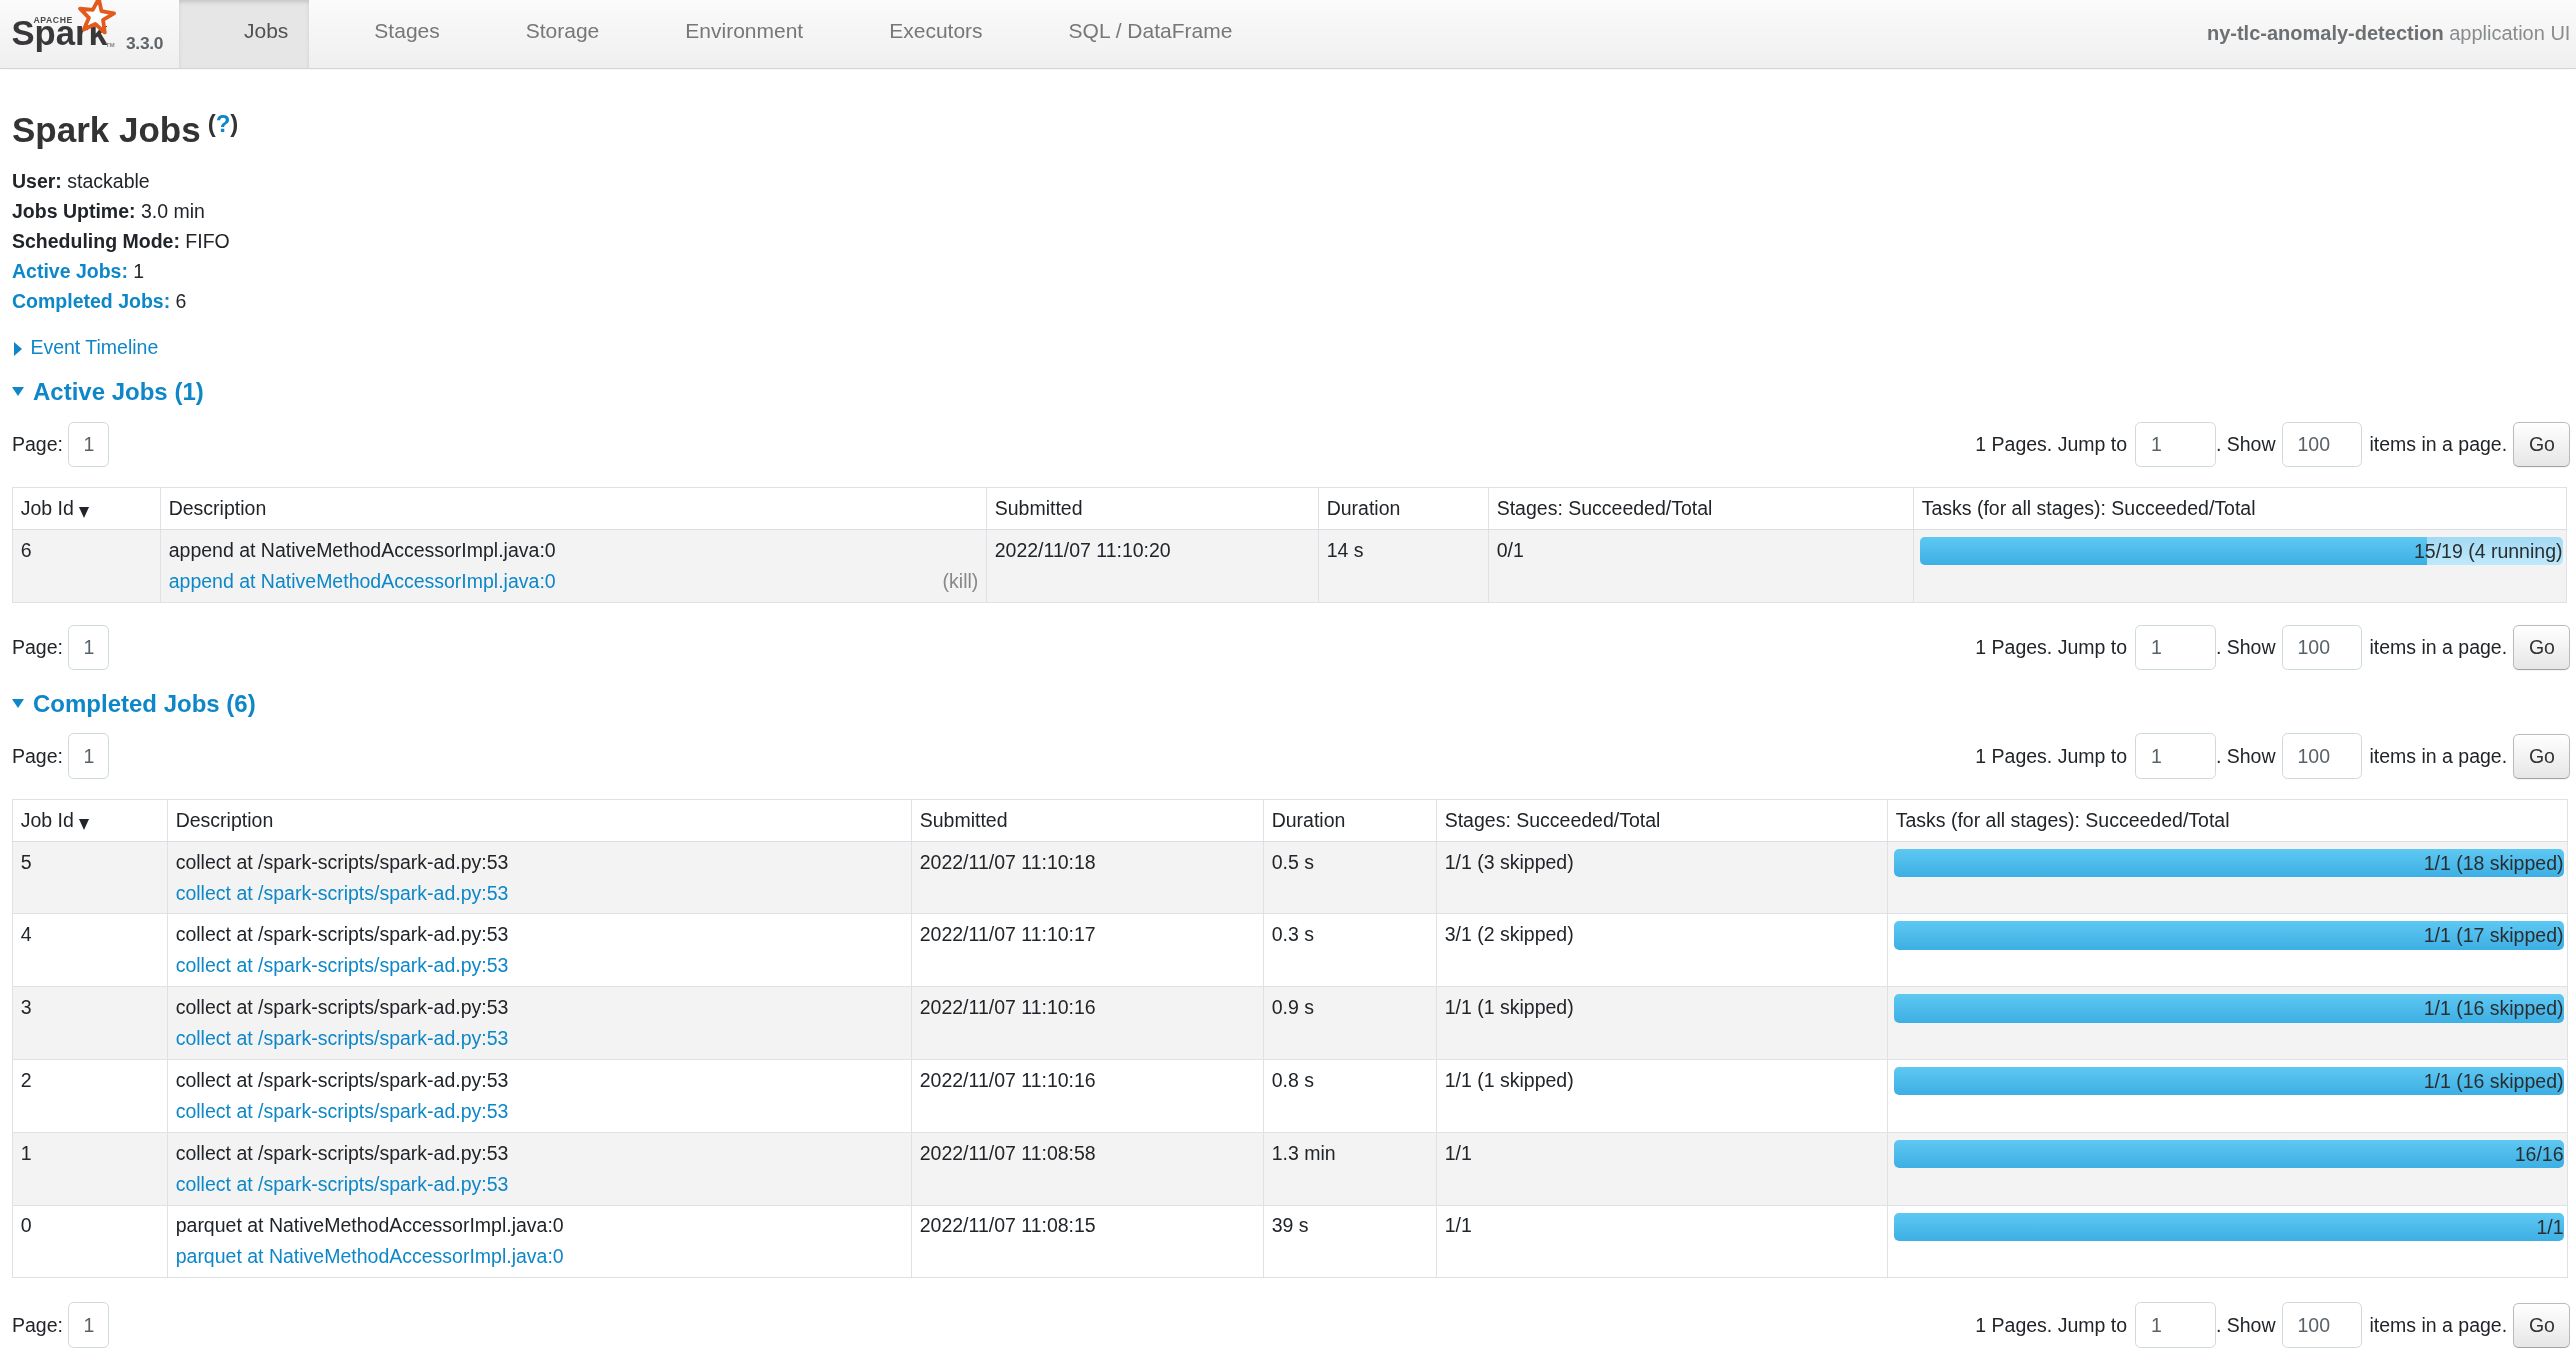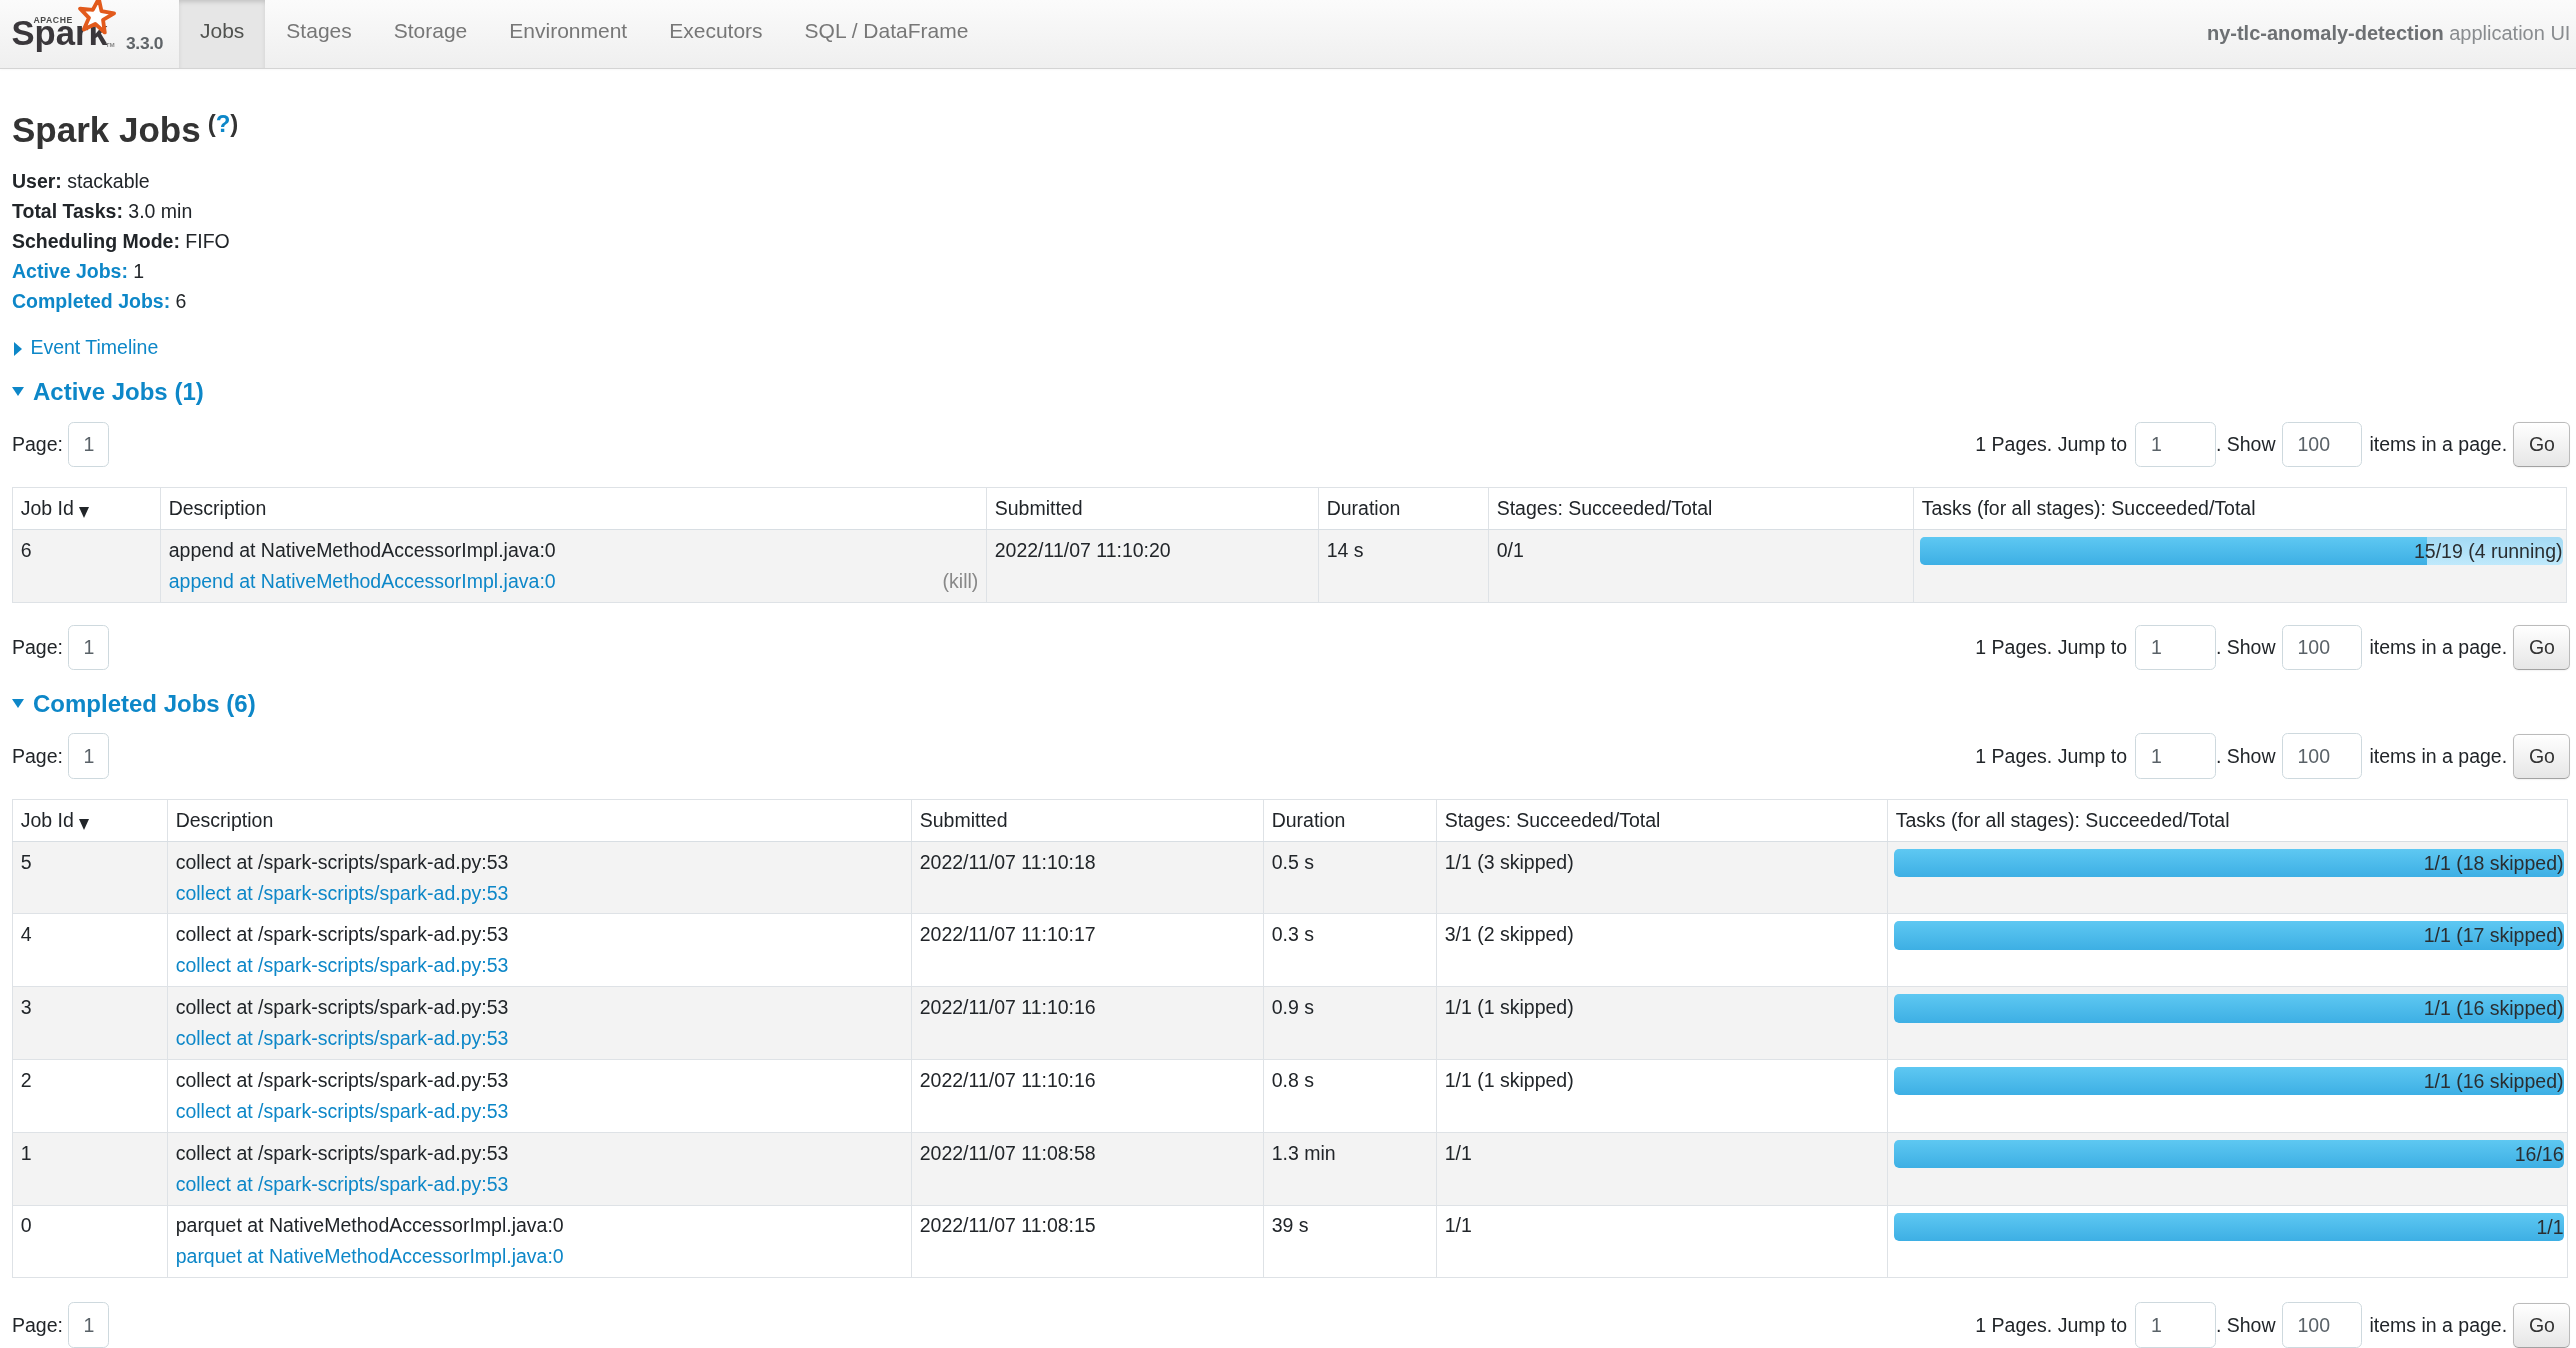--- a/index.html
+++ b/index.html
@@ -17,21 +17,21 @@
   position:relative; height:68px;
   background:linear-gradient(180deg,#fbfbfb,#efefef);
   border-bottom:1.4px solid #d4d4d4;
   box-shadow:0 1.4px 2.8px rgba(0,0,0,.05);
   white-space:nowrap;
 }
 .brand { position:absolute; left:9.7px; top:0; }
 .version { position:absolute; left:126px; top:33px; font-size:17.4px; letter-spacing:-0.3px; font-weight:bold; color:#5f6468; }
 .navul { position:absolute; left:179px; top:0; height:68px; list-style:none; display:flex; }
 .navul li { display:block; height:68px; }
-.navul li a { display:block; height:49px; padding:19px 21px 0 21px; font-size:21px; color:#777; }
+.navul li a { display:block; height:49px; padding:19px 21px 0 21px; font-size:21px; color:#777;margin-left:44px; }
 .navul li.active { background:#e6e6e6; box-shadow:inset 0 2.8px 4.9px -1.4px rgba(0,0,0,.18); }
 .navul li.active a { color:#50524f; }
 .appname { position:absolute; right:5.6px; top:21.6px; font-size:20px; color:#898c8f; }
 .appname b { color:#6d7073; }
 
 
 .content { padding:0 5.6px 0 12px; }
 h3.pagetitle { margin-top:40px; font-size:35px; line-height:42px; font-weight:bold; color:#333; }
 h3.pagetitle sup { font-size:24px; font-weight:bold; color:#333; line-height:0; position:relative; top:-10.4px; vertical-align:baseline; margin-left:-2.8px; }
 h3.pagetitle sup a { font-weight:bold; }
@@ -143,21 +143,21 @@
         <a>SQL / DataFrame</a>
       </li>
   </ul>
   <span class="appname"><b>ny-tlc-anomaly-detection</b> application UI</span>
 </div>
 
 <div class="content">
   <h3 class="pagetitle">Spark Jobs <sup>(<a>?</a>)</sup></h3>
   <ul class="unstyled">
     <li><strong>User:</strong> stackable</li>
-    <li><strong>Total Tasks:</strong> 3.0 min</li>
+    <li><strong>Jobs Uptime:</strong> 3.0 min</li>
     <li><strong>Scheduling Mode:</strong> FIFO</li>
     <li><a><strong>Active Jobs:</strong></a> 1</li>
     <li><a><strong>Completed Jobs:</strong></a> 6</li>
   </ul>
   <div class="evtline"><span class="arrow-right"></span>Event Timeline</div>
 
   <h4 class="collapsible" id="h4-active"><span class="arrow-down"></span>Active Jobs (1)</h4>
 
   <div class="pagerow" id="pagerow1">
     <span class="pglabel">Page:</span>

